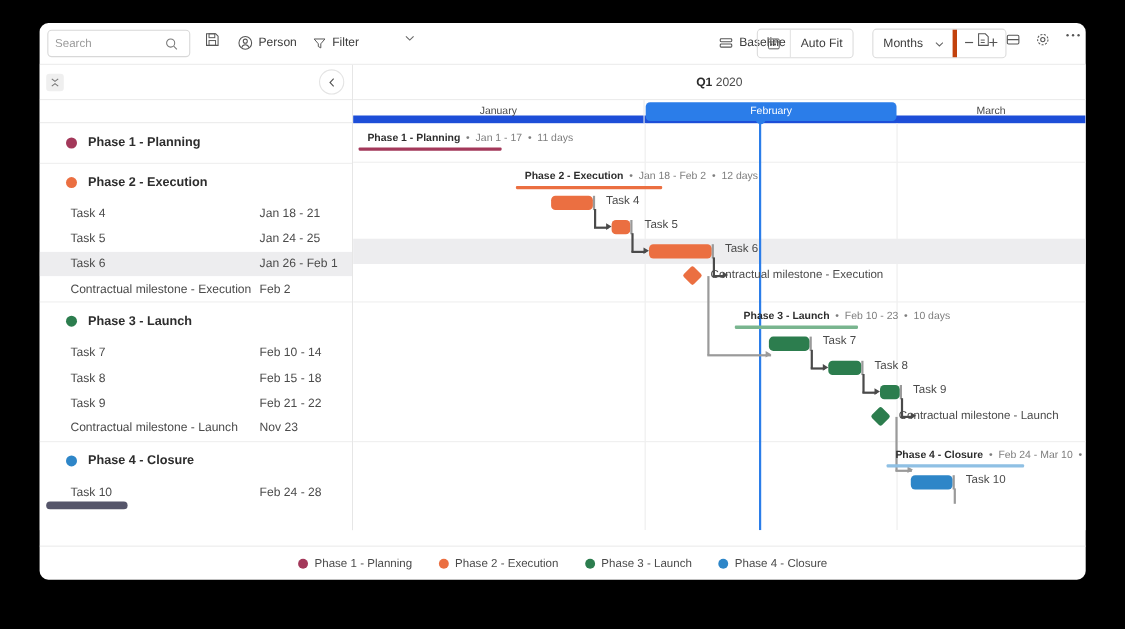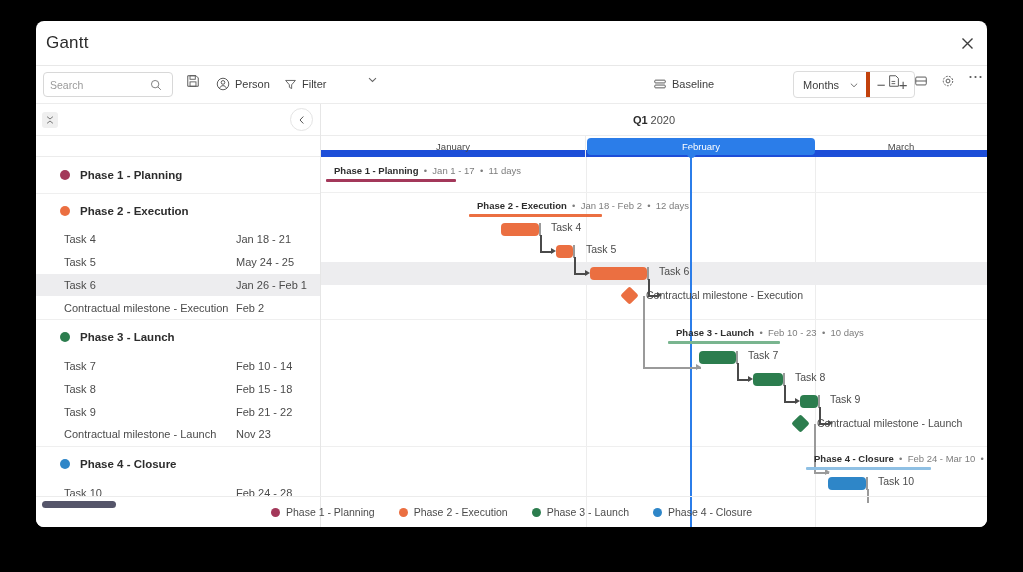--- a/index.html
+++ b/index.html
@@ -225,28 +225,20 @@
     width: 74px; height: 7px; border-radius: 4px;
     background: #55556a;
   }
 </style>
 </head>
 <body>
 
 <div id="root">
   <div class="window">
 
-    <div class="titlebar">
-      <div class="title">Gantt</div>
-      <div class="close-btn">
-        <svg width="13" height="13" viewBox="0 0 13 13">
-            <path d="M1.5 1.5 L11.5 11.5 M11.5 1.5 L1.5 11.5" stroke="#3d3d3d" stroke-width="1.4" fill="none"></path>
-          </svg>
-      </div>
-    </div>
 
     <div class="toolbar">
       <div class="search-box">
         <input class="search-input" value="" placeholder="Search" style="">
         <span class="ic">
           <svg width="12" height="12" viewBox="0 0 14 14">
               <circle cx="6" cy="6" r="4.3" stroke="#777" stroke-width="1.1" fill="none"></circle>
               <path d="M9.2 9.2 L12.6 12.6" stroke="#777" stroke-width="1.1"></path>
             </svg>
         </span>
@@ -288,20 +280,31 @@
       <div class="tb-btn" style="left:617px">
         <span class="ic">
           <svg width="14" height="14" viewBox="0 0 16 16">
               <rect x="2" y="3.6" width="12" height="3.2" rx="1" fill="none" stroke="#555" stroke-width="1.1"></rect>
               <rect x="2" y="9.2" width="12" height="3.2" rx="1" fill="none" stroke="#555" stroke-width="1.1"></rect>
             </svg>
         </span>
         <span>Baseline</span>
       </div>
 
+      <div class="autofit-box">
+        <div class="autofit-cal">
+          <svg width="13" height="13" viewBox="0 0 16 16">
+              <rect x="2" y="3" width="12" height="11" rx="1.3" fill="none" stroke="#555" stroke-width="1.1"></rect>
+              <path d="M2 6.3h12" stroke="#555" stroke-width="1.1"></path>
+              <rect x="4" y="8" width="2.4" height="2.2" fill="#555"></rect>
+              <rect x="8" y="8" width="2.4" height="2.2" fill="#555"></rect>
+            </svg>
+        </div>
+        <div class="autofit-lbl">Auto Fit</div>
+      </div>
 
       <div class="zoom-box">
         <div class="zoom-sel">
           <span>Months</span>
           <span class="ic">
             <svg width="10" height="10" viewBox="0 0 12 12">
                 <path d="M2.2 4.4 L6 8.1 L9.8 4.4" stroke="#666" stroke-width="1.1" fill="none"></path>
               </svg>
           </span>
         </div>
@@ -363,21 +366,21 @@
           <div class="dot" style="background:#eb6f41"></div>
           <div class="grp-label">Phase 2 - Execution</div>
         </div>
 
         <div class="row">
           <div class="tname">Task 4</div>
           <div class="tdate">Jan 18 - 21</div>
         </div>
         <div class="row">
           <div class="tname">Task 5</div>
-          <div class="tdate">May 24 - 25</div>
+          <div class="tdate">Jan 24 - 25</div>
         </div>
         <div class="row hl">
           <div class="tname">Task 6</div>
           <div class="tdate">Jan 26 - Feb 1</div>
         </div>
         <div class="row">
           <div class="tname">Contractual milestone - Execution</div>
           <div class="tdate">Feb 2</div>
         </div>
 

